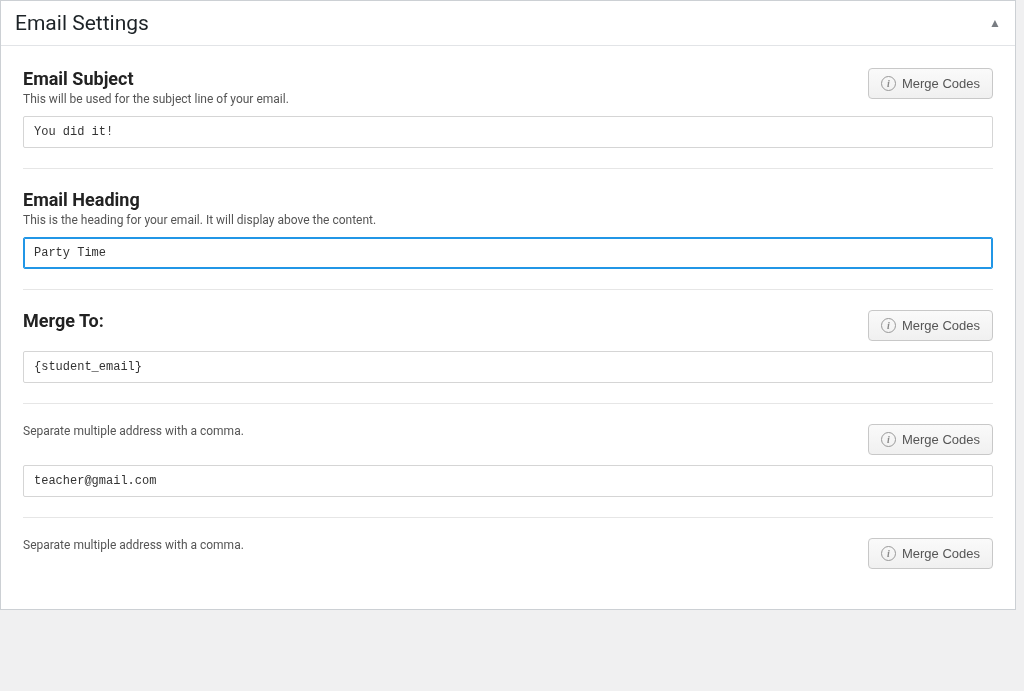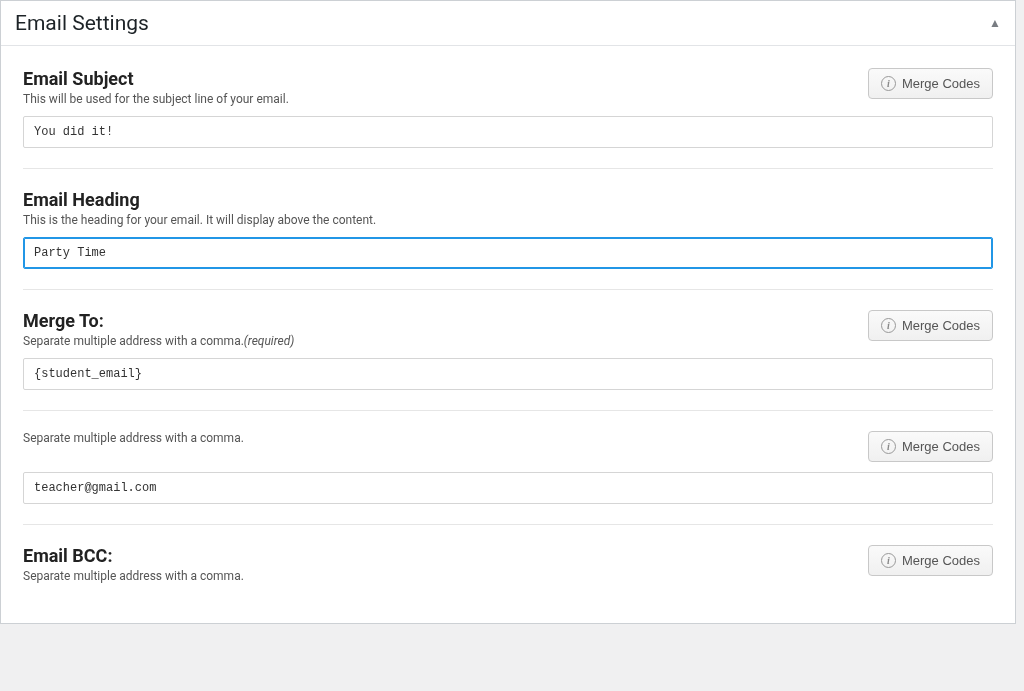--- a/index.html
+++ b/index.html
@@ -141,21 +141,20 @@
           <span class="field-desc">This is the heading for your email. It will display above the content.</span>
         </div>
       </div>
       <input type="text" class="text-input focused" value="Party Time" style="">
     </div>
 
     <div class="field-block">
       <div class="field-header">
         <div class="field-text">
           <span class="field-label">Merge To:</span>
-          <span class="field-desc"><span>Separate multiple address with a comma.</span><em>(required)</em></span>
         </div>
         <button class="merge-btn">
           <span class="merge-icon">i</span>
           <span>Merge Codes</span>
         </button>
       </div>
       <input type="text" class="text-input" value="{student_email}" style="">
     </div>
 
     <div class="field-block">
@@ -167,21 +166,20 @@
           <span class="merge-icon">i</span>
           <span>Merge Codes</span>
         </button>
       </div>
       <input type="text" class="text-input" value="teacher@gmail.com" style="">
     </div>
 
     <div class="field-block noborder">
       <div class="field-header">
         <div class="field-text">
-          <span class="field-label">Email BCC:</span>
           <span class="field-desc">Separate multiple address with a comma.</span>
         </div>
         <button class="merge-btn">
           <span class="merge-icon">i</span>
           <span>Merge Codes</span>
         </button>
       </div>
     </div>
 
   </div>

